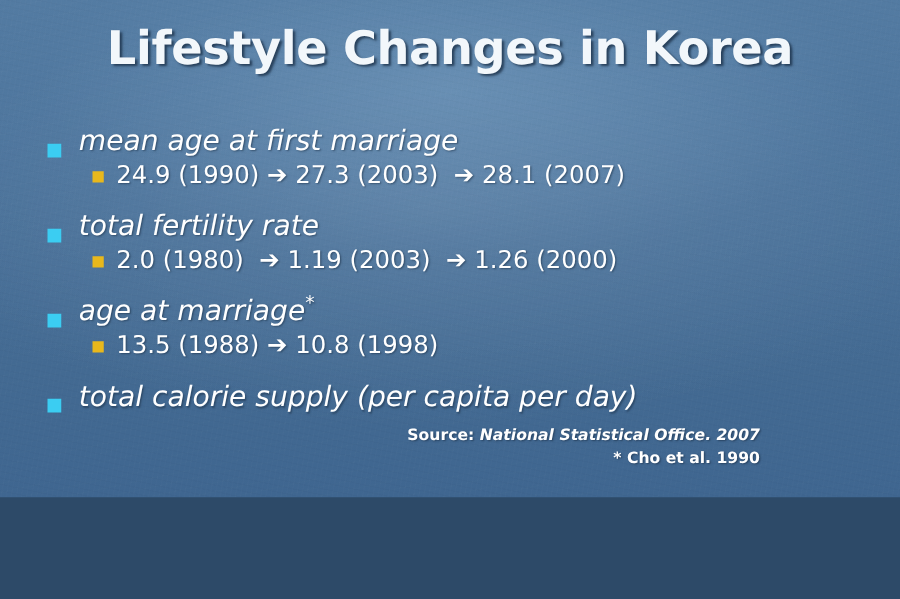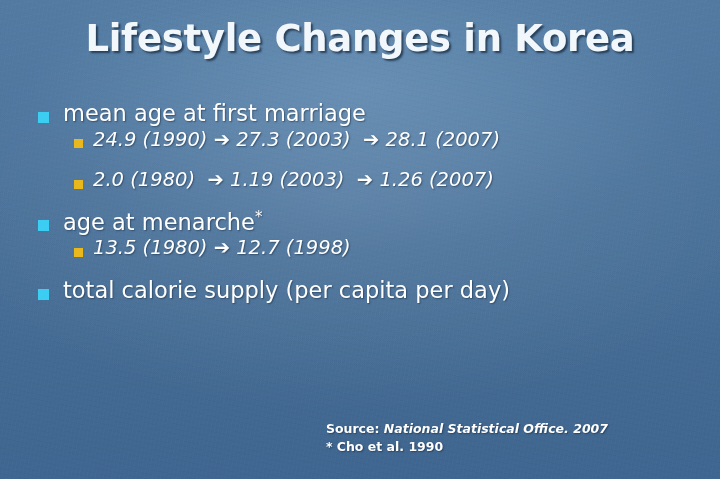--- a/index.html
+++ b/index.html
@@ -4,21 +4,21 @@
 <style>
   html, body {
     margin: 0;
     padding: 0;
     background: #2d4a68;
   }
 
   .slide {
     position: relative;
     width: 720px;
-    height: 479px;
+    height: 398px;
     overflow: hidden;
     font-family: "DejaVu Sans", sans-serif;
     background:
       radial-gradient(ellipse 120% 90% at 50% 18%, rgba(118,158,194,0.55) 0%, rgba(96,136,174,0.22) 38%, rgba(60,96,134,0.0) 72%),
       linear-gradient(180deg, #50789f 0%, #4b739b 22%, #476e96 48%, #436a92 74%, #3f6690 100%);
   }
 
   
   .slide::before {
     content: "";
@@ -63,22 +63,23 @@
     z-index: 3;
   }
 
   .group {
     margin-bottom: 18px;
   }
   .group:last-of-type { margin-bottom: 0; }
 
   .lvl1 {
     display: flex;
-    align-items: center;
+    align-items: flex-end;
     margin-bottom: 3px;
+    font-style: italic;
   }
 
   .lvl1 .bullet-sq {
     width: 11px;
     height: 11px;
     background: #3bcdf2;
     margin-top: 8px;
     margin-right: 14px;
     flex: 0 0 auto;
   }
@@ -92,23 +93,22 @@
   }
 
   .lvl1 .txt sup {
     font-size: 15px;
     vertical-align: super;
     line-height: 0;
   }
 
   .lvl2 {
     display: flex;
-    align-items: center;
+    align-items: flex-start;
     margin-left: 36px;
-    font-style: italic;
   }
 
   .lvl2 .bullet-sq {
     width: 9px;
     height: 9px;
     background: #e8b81c;
     margin-top: 8px;
     margin-right: 10px;
     flex: 0 0 auto;
   }
@@ -118,20 +118,21 @@
     color: #ffffff;
     line-height: 1.15;
     text-shadow: 1px 1px 1.5px rgba(25,45,68,0.55);
     white-space: pre;
   }
 
   .source-block {
     position: absolute;
     right: 112px;
     bottom: 23px;
+    text-align: right;
     z-index: 3;
     font-family: "DejaVu Sans", sans-serif;
     color: #ffffff;
     font-size: 12.5px;
     font-weight: bold;
     line-height: 1.45;
     text-shadow: 1px 1px 1.5px rgba(25,45,68,0.6);
   }
   .source-block .ital {
     font-style: italic;
@@ -151,34 +152,38 @@
         <span class="bullet-sq"></span>
         <span class="txt">mean age at first marriage</span>
       </div>
       <div class="lvl2">
         <span class="bullet-sq"></span>
         <span class="txt">24.9 (1990) ➔ 27.3 (2003)  ➔ 28.1 (2007)</span>
       </div>
     </div>
 
     <div class="group">
+      <div class="lvl1">
+        <span class="bullet-sq"></span>
+        <span class="txt">total fertility rate</span>
+      </div>
       <div class="lvl2">
         <span class="bullet-sq"></span>
-        <span class="txt">2.0 (1980)  ➔ 1.19 (2003)  ➔ 1.26 (2007)</span>
+        <span class="txt">2.0 (1980)  ➔ 1.19 (2003)  ➔ 1.26 (2000)</span>
       </div>
     </div>
 
     <div class="group">
       <div class="lvl1">
         <span class="bullet-sq"></span>
-        <span class="txt"><span>age at menarche</span><sup>*</sup></span>
+        <span class="txt"><span>age at marriage</span><sup>*</sup></span>
       </div>
       <div class="lvl2">
         <span class="bullet-sq"></span>
-        <span class="txt">13.5 (1980) ➔ 12.7 (1998)</span>
+        <span class="txt">13.5 (1988) ➔ 10.8 (1998)</span>
       </div>
     </div>
 
     <div class="group">
       <div class="lvl1">
         <span class="bullet-sq"></span>
         <span class="txt">total calorie supply (per capita per day)</span>
       </div>
     </div>
 

